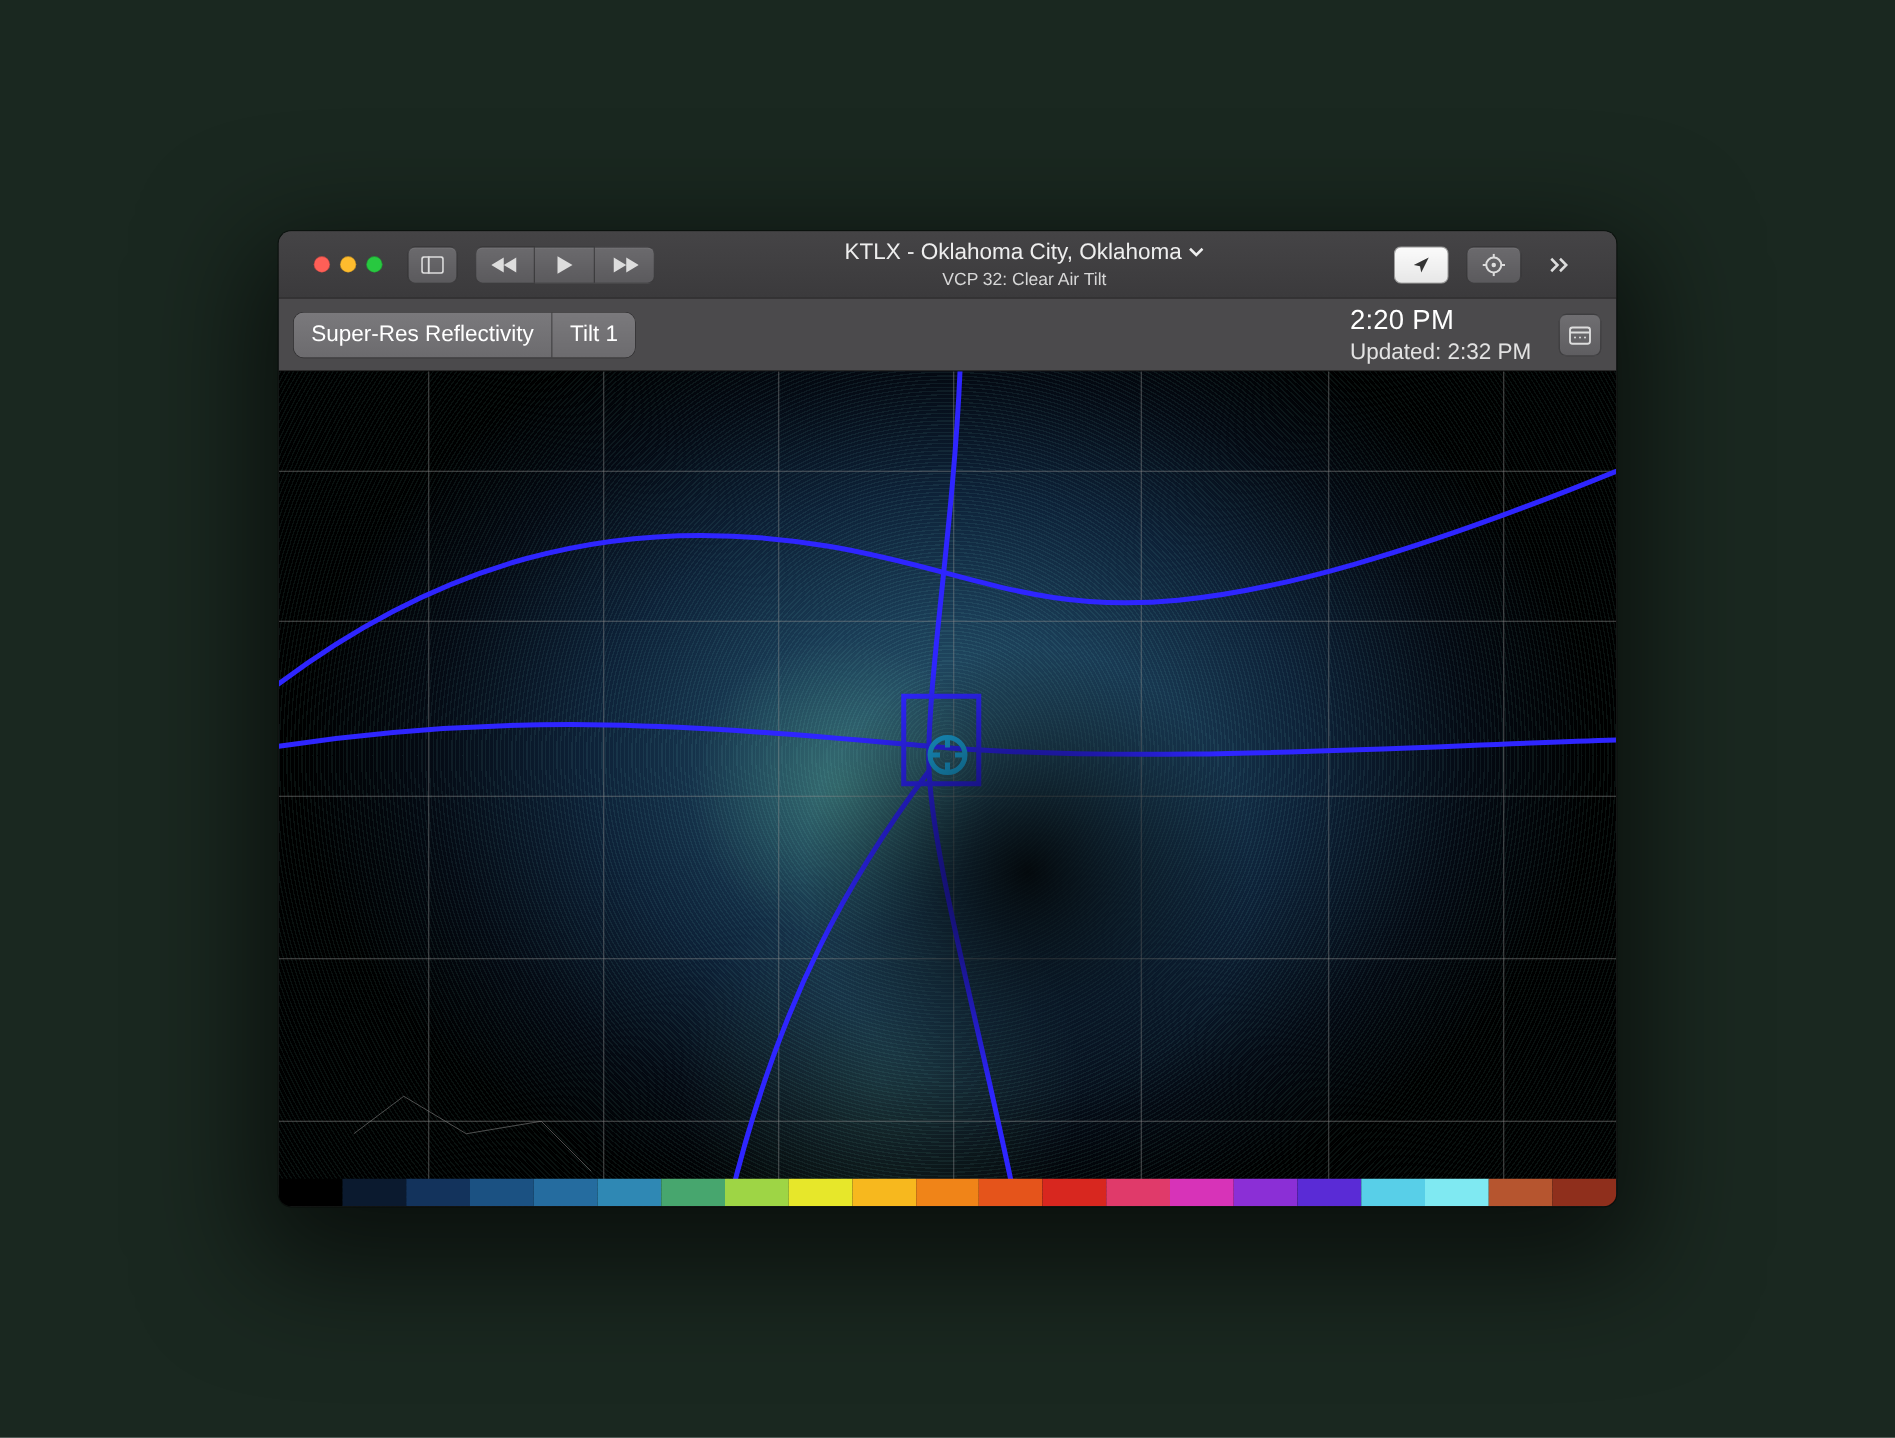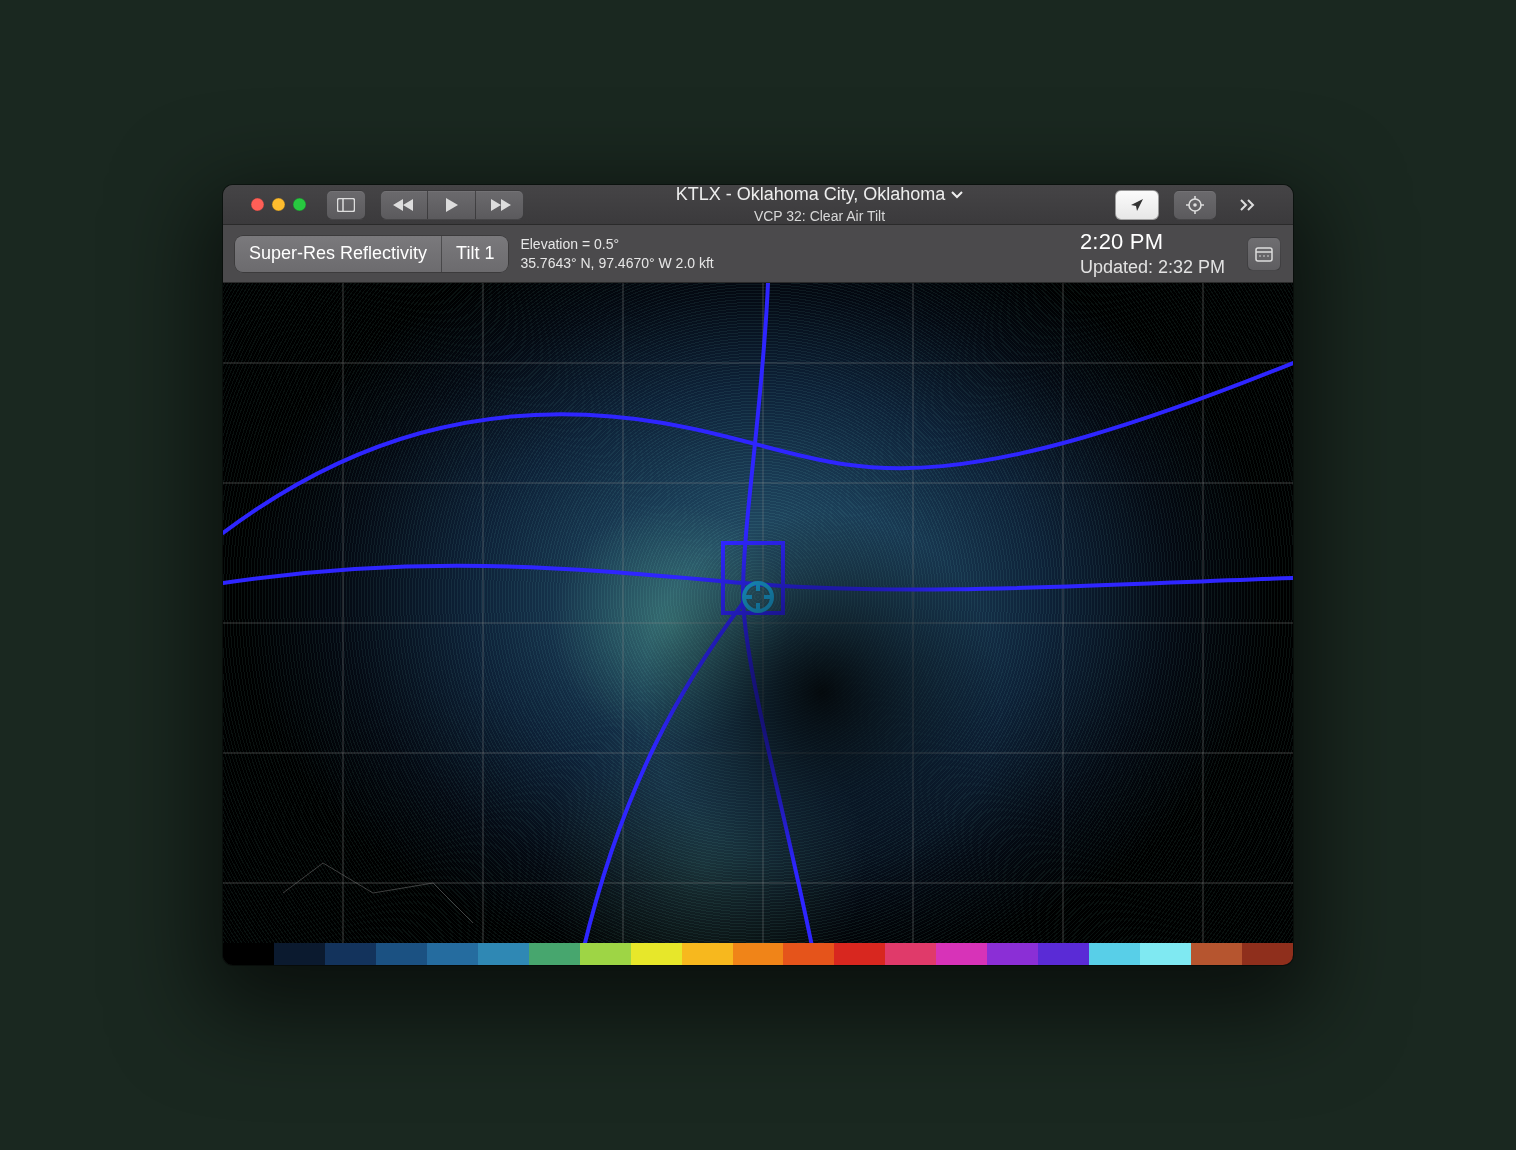--- a/index.html
+++ b/index.html
@@ -18,21 +18,21 @@
     background: #3c3b3d;
     border-radius: 10px;
     overflow: hidden;
     box-shadow: 0 30px 90px 20px rgba(0,0,0,0.6), 0 0 0 1px rgba(0,0,0,0.4);
     display: flex;
     flex-direction: column;
     position: relative;
   }
   
   .titlebar {
-    height: 40px;
+    height: 54px;
     background: linear-gradient(#454446, #3b3a3c);
     border-bottom: 1px solid #2a2a2a;
     display: flex;
     align-items: center;
     padding: 0 28px;
     gap: 14px;
   }
   .traffic { display: flex; gap: 8px; align-items: center; margin-right: 6px;}
   .light { width: 13px; height: 13px; border-radius: 50%; box-shadow: inset 0 0 0 .5px rgba(0,0,0,.25);}
   .light.red{background:#ff5f57;} .light.yellow{background:#febc2e;} .light.green{background:#28c840;}
@@ -215,24 +215,20 @@
   </div>
 
   <div class="infobar">
     <div class="pill">
       <div>
           <span>Super-Res Reflectivity</span>
         </div>
       <div>
           <span>Tilt 1</span>
         </div>
-    </div>
-    <div class="info-mid">
-      <div>Elevation = 0.5°</div>
-      <div>35.7643° N, 97.4670° W 2.0 kft</div>
     </div>
     <div class="info-right">
       <div class="info-time">2:20 PM</div>
       <div class="info-upd">Updated: 2:32 PM</div>
     </div>
     <div class="cal-btn">
       <span>
         <svg width="18" height="16" viewBox="0 0 18 16">
             <rect x="1" y="2" width="16" height="13" rx="2" fill="none" stroke="currentColor" stroke-width="1.5"></rect>
             <line x1="1" y1="6" x2="17" y2="6" stroke="currentColor" stroke-width="1.5"></line>

